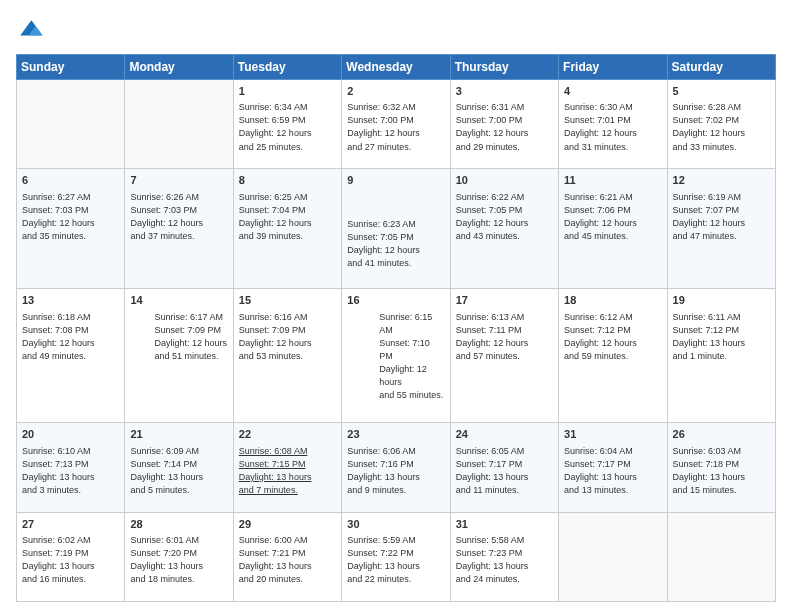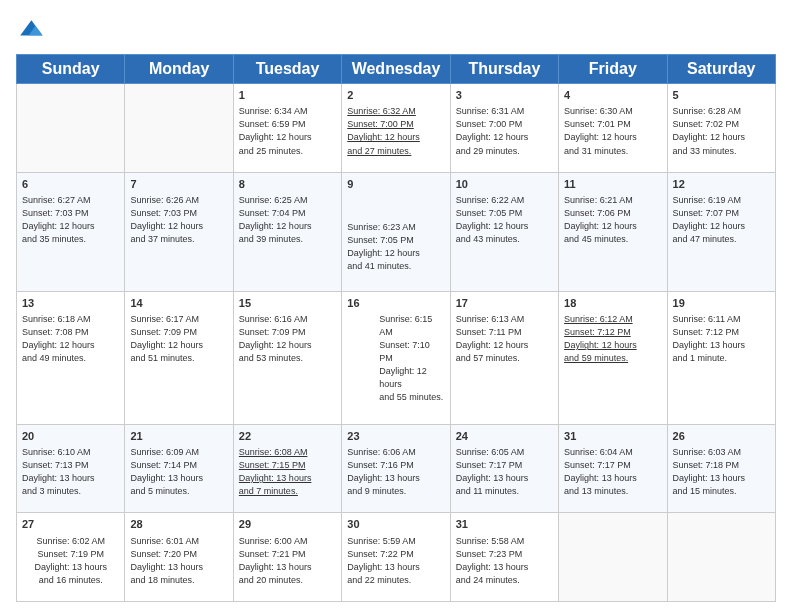--- a/index.html
+++ b/index.html
@@ -63,24 +63,24 @@
     .calendar {
       flex: 1;
       border: 1px solid #ccc;
       border-collapse: collapse;
       width: 100%;
       table-layout: fixed;
     }
     .calendar th {
       background: #2d6db5;
       color: #fff;
-      font-size: 16px;
+      font-size: 12px;
       font-weight: bold;
       padding: 5px 4px;
-      text-align: center;
+      text-align: left;
       border: 1px solid #5590cc;
     }
     .calendar td {
       vertical-align: top;
       padding: 4px 5px;
       font-size: 9.5px;
       color: #333;
       border: 1px solid #ccc;
       height: 78px;
       line-height: 1.4;
@@ -148,21 +148,21 @@
           <td class="empty"></td>
           <td>
             <span class="day-num">1</span>
             <div class="day-info" style="white-space: pre-line;">Sunrise: 6:34 AM
 Sunset: 6:59 PM
 Daylight: 12 hours
 and 25 minutes.</div>
           </td>
           <td>
             <span class="day-num">2</span>
-            <div class="day-info" style="white-space: pre-line; text-decoration: underline;">Sunrise: 6:32 AM
+            <div class="day-info" style="white-space: pre-line;">Sunrise: 6:32 AM
 Sunset: 7:00 PM
 Daylight: 12 hours
 and 27 minutes.</div>
           </td>
           <td>
             <span class="day-num">3</span>
             <div class="day-info" style="white-space: pre-line;">Sunrise: 6:31 AM
 Sunset: 7:00 PM
 Daylight: 12 hours
 and 29 minutes.</div>
@@ -236,21 +236,21 @@
         <tr>
           <td>
             <span class="day-num">13</span>
             <div class="day-info" style="white-space: pre-line;">Sunrise: 6:18 AM
 Sunset: 7:08 PM
 Daylight: 12 hours
 and 49 minutes.</div>
           </td>
           <td>
             <span class="day-num">14</span>
-            <div class="day-info" style="white-space: pre-line;">Sunrise: 6:17 AM
+            <div class="day-info" style="white-space: pre-line; margin-left: 24px;">Sunrise: 6:17 AM
 Sunset: 7:09 PM
 Daylight: 12 hours
 and 51 minutes.</div>
           </td>
           <td>
             <span class="day-num">15</span>
             <div class="day-info" style="white-space: pre-line;">Sunrise: 6:16 AM
 Sunset: 7:09 PM
 Daylight: 12 hours
 and 53 minutes.</div>
@@ -264,21 +264,21 @@
           </td>
           <td>
             <span class="day-num">17</span>
             <div class="day-info" style="white-space: pre-line;">Sunrise: 6:13 AM
 Sunset: 7:11 PM
 Daylight: 12 hours
 and 57 minutes.</div>
           </td>
           <td>
             <span class="day-num">18</span>
-            <div class="day-info" style="white-space: pre-line; text-decoration: underline;">Sunrise: 6:12 AM
+            <div class="day-info" style="white-space: pre-line;">Sunrise: 6:12 AM
 Sunset: 7:12 PM
 Daylight: 12 hours
 and 59 minutes.</div>
           </td>
           <td>
             <span class="day-num">19</span>
             <div class="day-info" style="white-space: pre-line;">Sunrise: 6:11 AM
 Sunset: 7:12 PM
 Daylight: 13 hours
 and 1 minute.</div>
@@ -331,21 +331,21 @@
             <span class="day-num">26</span>
             <div class="day-info" style="white-space: pre-line;">Sunrise: 6:03 AM
 Sunset: 7:18 PM
 Daylight: 13 hours
 and 15 minutes.</div>
           </td>
         </tr>
         <tr>
           <td>
             <span class="day-num">27</span>
-            <div class="day-info" style="white-space: pre-line; text-align: center;">Sunrise: 6:02 AM
+            <div class="day-info" style="white-space: pre-line;">Sunrise: 6:02 AM
 Sunset: 7:19 PM
 Daylight: 13 hours
 and 16 minutes.</div>
           </td>
           <td>
             <span class="day-num">28</span>
             <div class="day-info" style="white-space: pre-line;">Sunrise: 6:01 AM
 Sunset: 7:20 PM
 Daylight: 13 hours
 and 18 minutes.</div>

